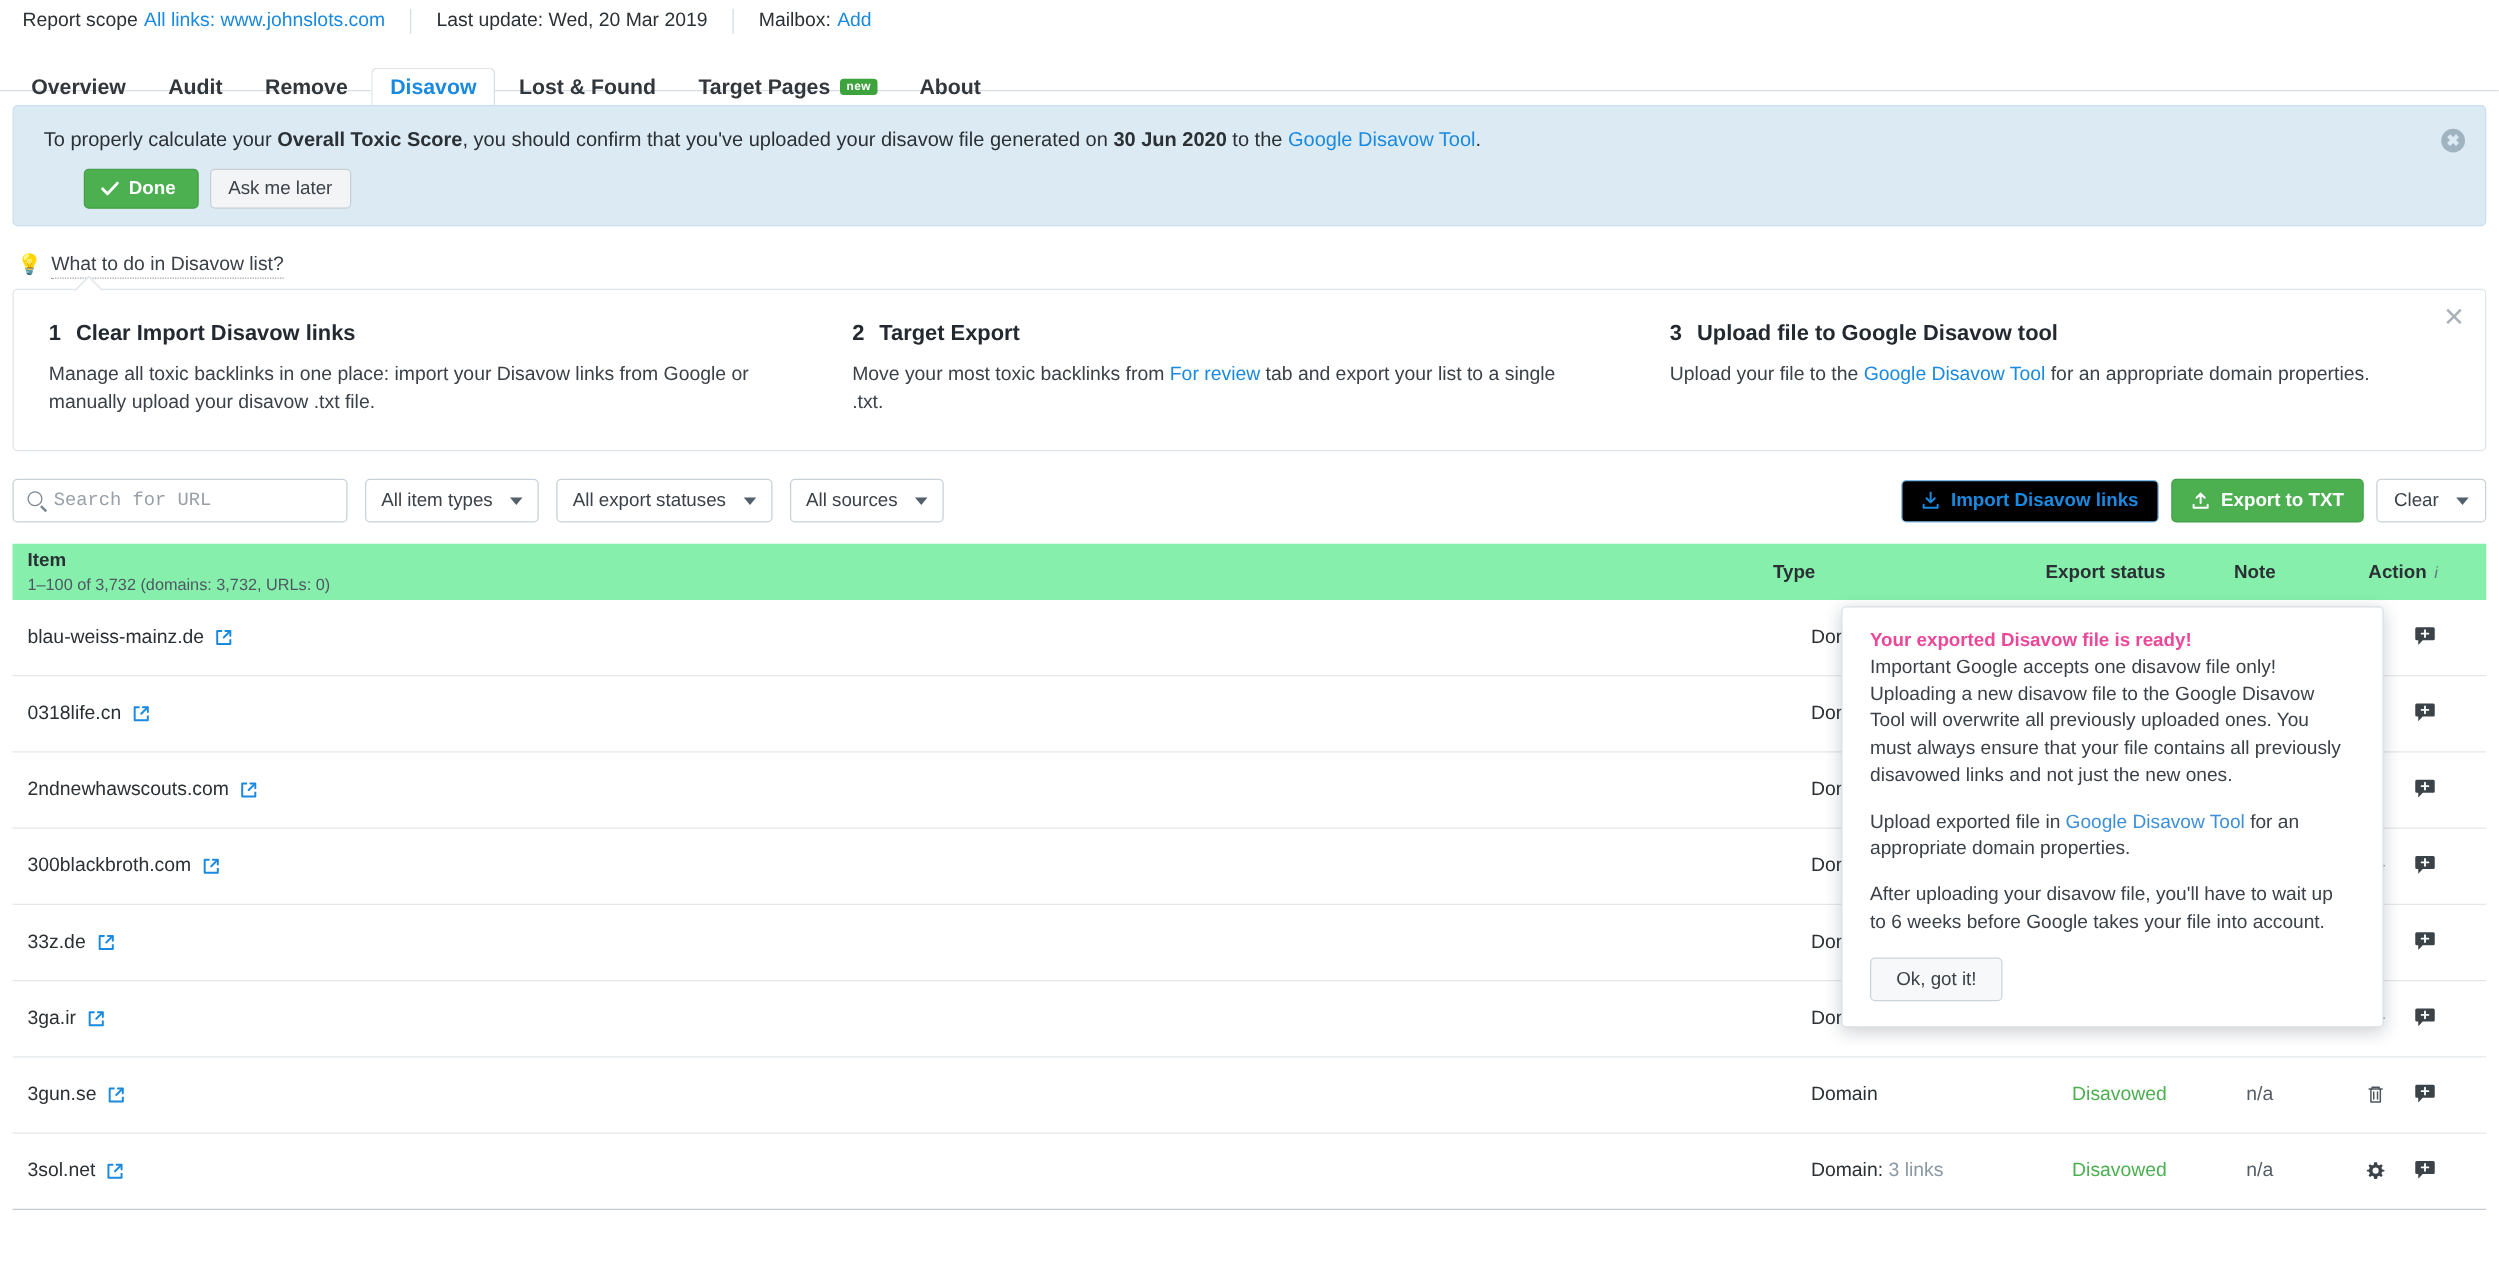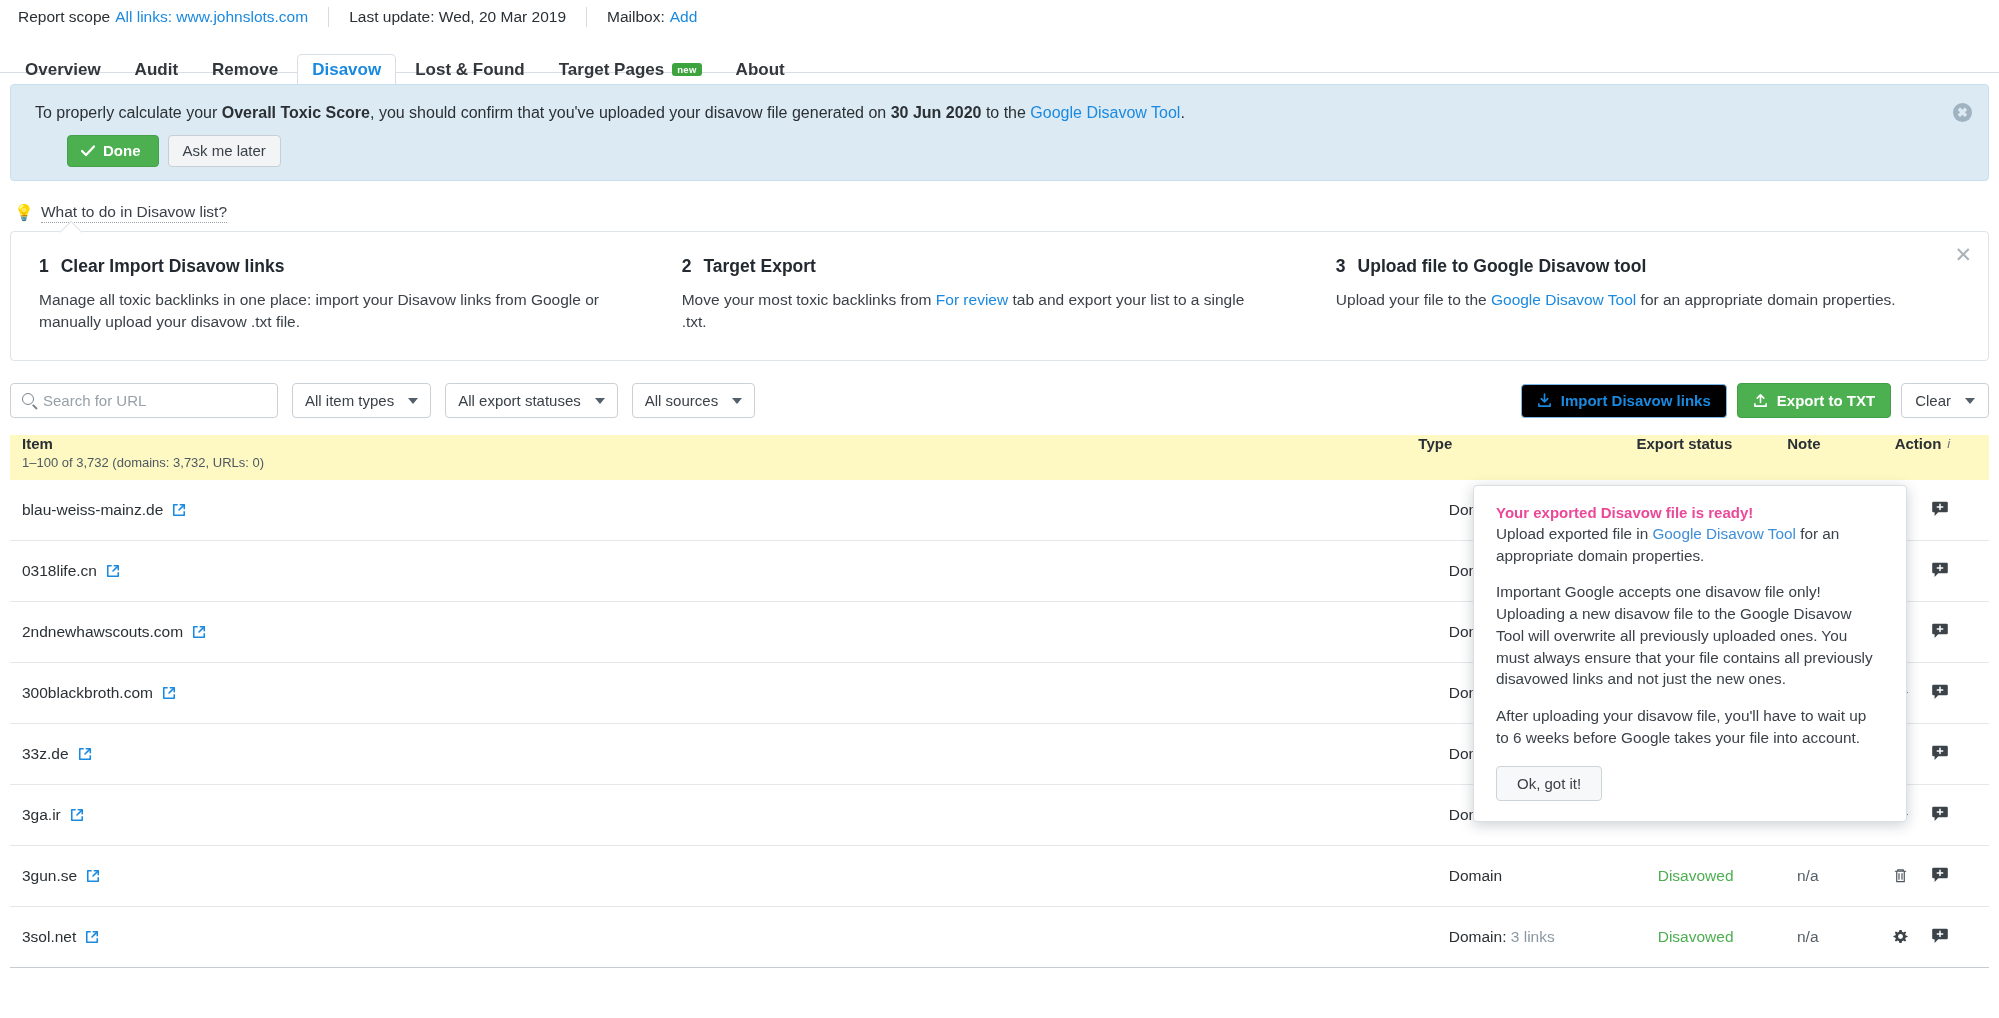--- a/index.html
+++ b/index.html
@@ -208,21 +208,21 @@
   }
   .search-box .mag::after {
     content: ""; position: absolute;
     right: -5px; bottom: -3px;
     width: 6px; height: 1.7px;
     background: #7b858e;
     transform: rotate(45deg);
   }
   .search-box input {
     border: none; outline: none;
-    font-size: 15px; font-family: Liberation Sans, sans-serif;
+    font-size: 15px; font-family: Liberation Mono, monospace;
     color: #3b4148; width: 100%;
     background: transparent;
   }
   .search-box input::placeholder { color: #97a0a8; }
   .sel {
     margin-left: 14px;
     height: 35px;
     border: 1px solid #c9d0d6;
     border-radius: 4px;
     background: #fff;
@@ -273,23 +273,23 @@
     display: flex; align-items: center; gap: 14px;
     padding: 0 13px;
     cursor: pointer;
   }
   .ico-svg { display: block; }
 
   
   .table-wrap { margin: 12px 10px 0 10px; position: relative; }
   .thead {
     display: flex;
-    background: #fef9c3;
+    background: #86efac;
     height: 45px;
-    align-items: flex-start;
+    align-items: center;
     font-size: 15px;
     font-weight: 600;
     color: #2b3034;
     gap: 16px;
   }
   .th-item { width: 1446px; padding-left: 12px; line-height: 1.18; }
   .th-item .sub { font-size: 13px; font-weight: 400; color: #4d5862; margin-top: 2px; }
   .th-type { width: 210px; }
   .th-status { width: 140px; }
   .th-note { width: 95px; }
@@ -734,19 +734,19 @@
               <path d="M9 3.2 V8.6 M6.3 5.9 H11.7" stroke="#ffffff" stroke-width="1.5" stroke-linecap="round"></path>
             </svg>
           </span>
         </div>
       </div>
     </div>
 </div>
 
 <div class="popup">
   <h3>Your exported Disavow file is ready!</h3>
+  <p>Important Google accepts one disavow file only! Uploading a new disavow file to the Google Disavow Tool will overwrite all previously uploaded ones. You must always ensure that your file contains all previously disavowed links and not just the new ones.</p>
   <p>
     <span>Upload exported file in </span><a href="#">Google Disavow Tool</a><span> for an appropriate domain properties.</span>
   </p>
-  <p>Important Google accepts one disavow file only! Uploading a new disavow file to the Google Disavow Tool will overwrite all previously uploaded ones. You must always ensure that your file contains all previously disavowed links and not just the new ones.</p>
   <p>After uploading your disavow file, you'll have to wait up to 6 weeks before Google takes your file into account.</p>
   <button class="btn-ok">Ok, got it!</button>
 </div>
 
 </body></html>

